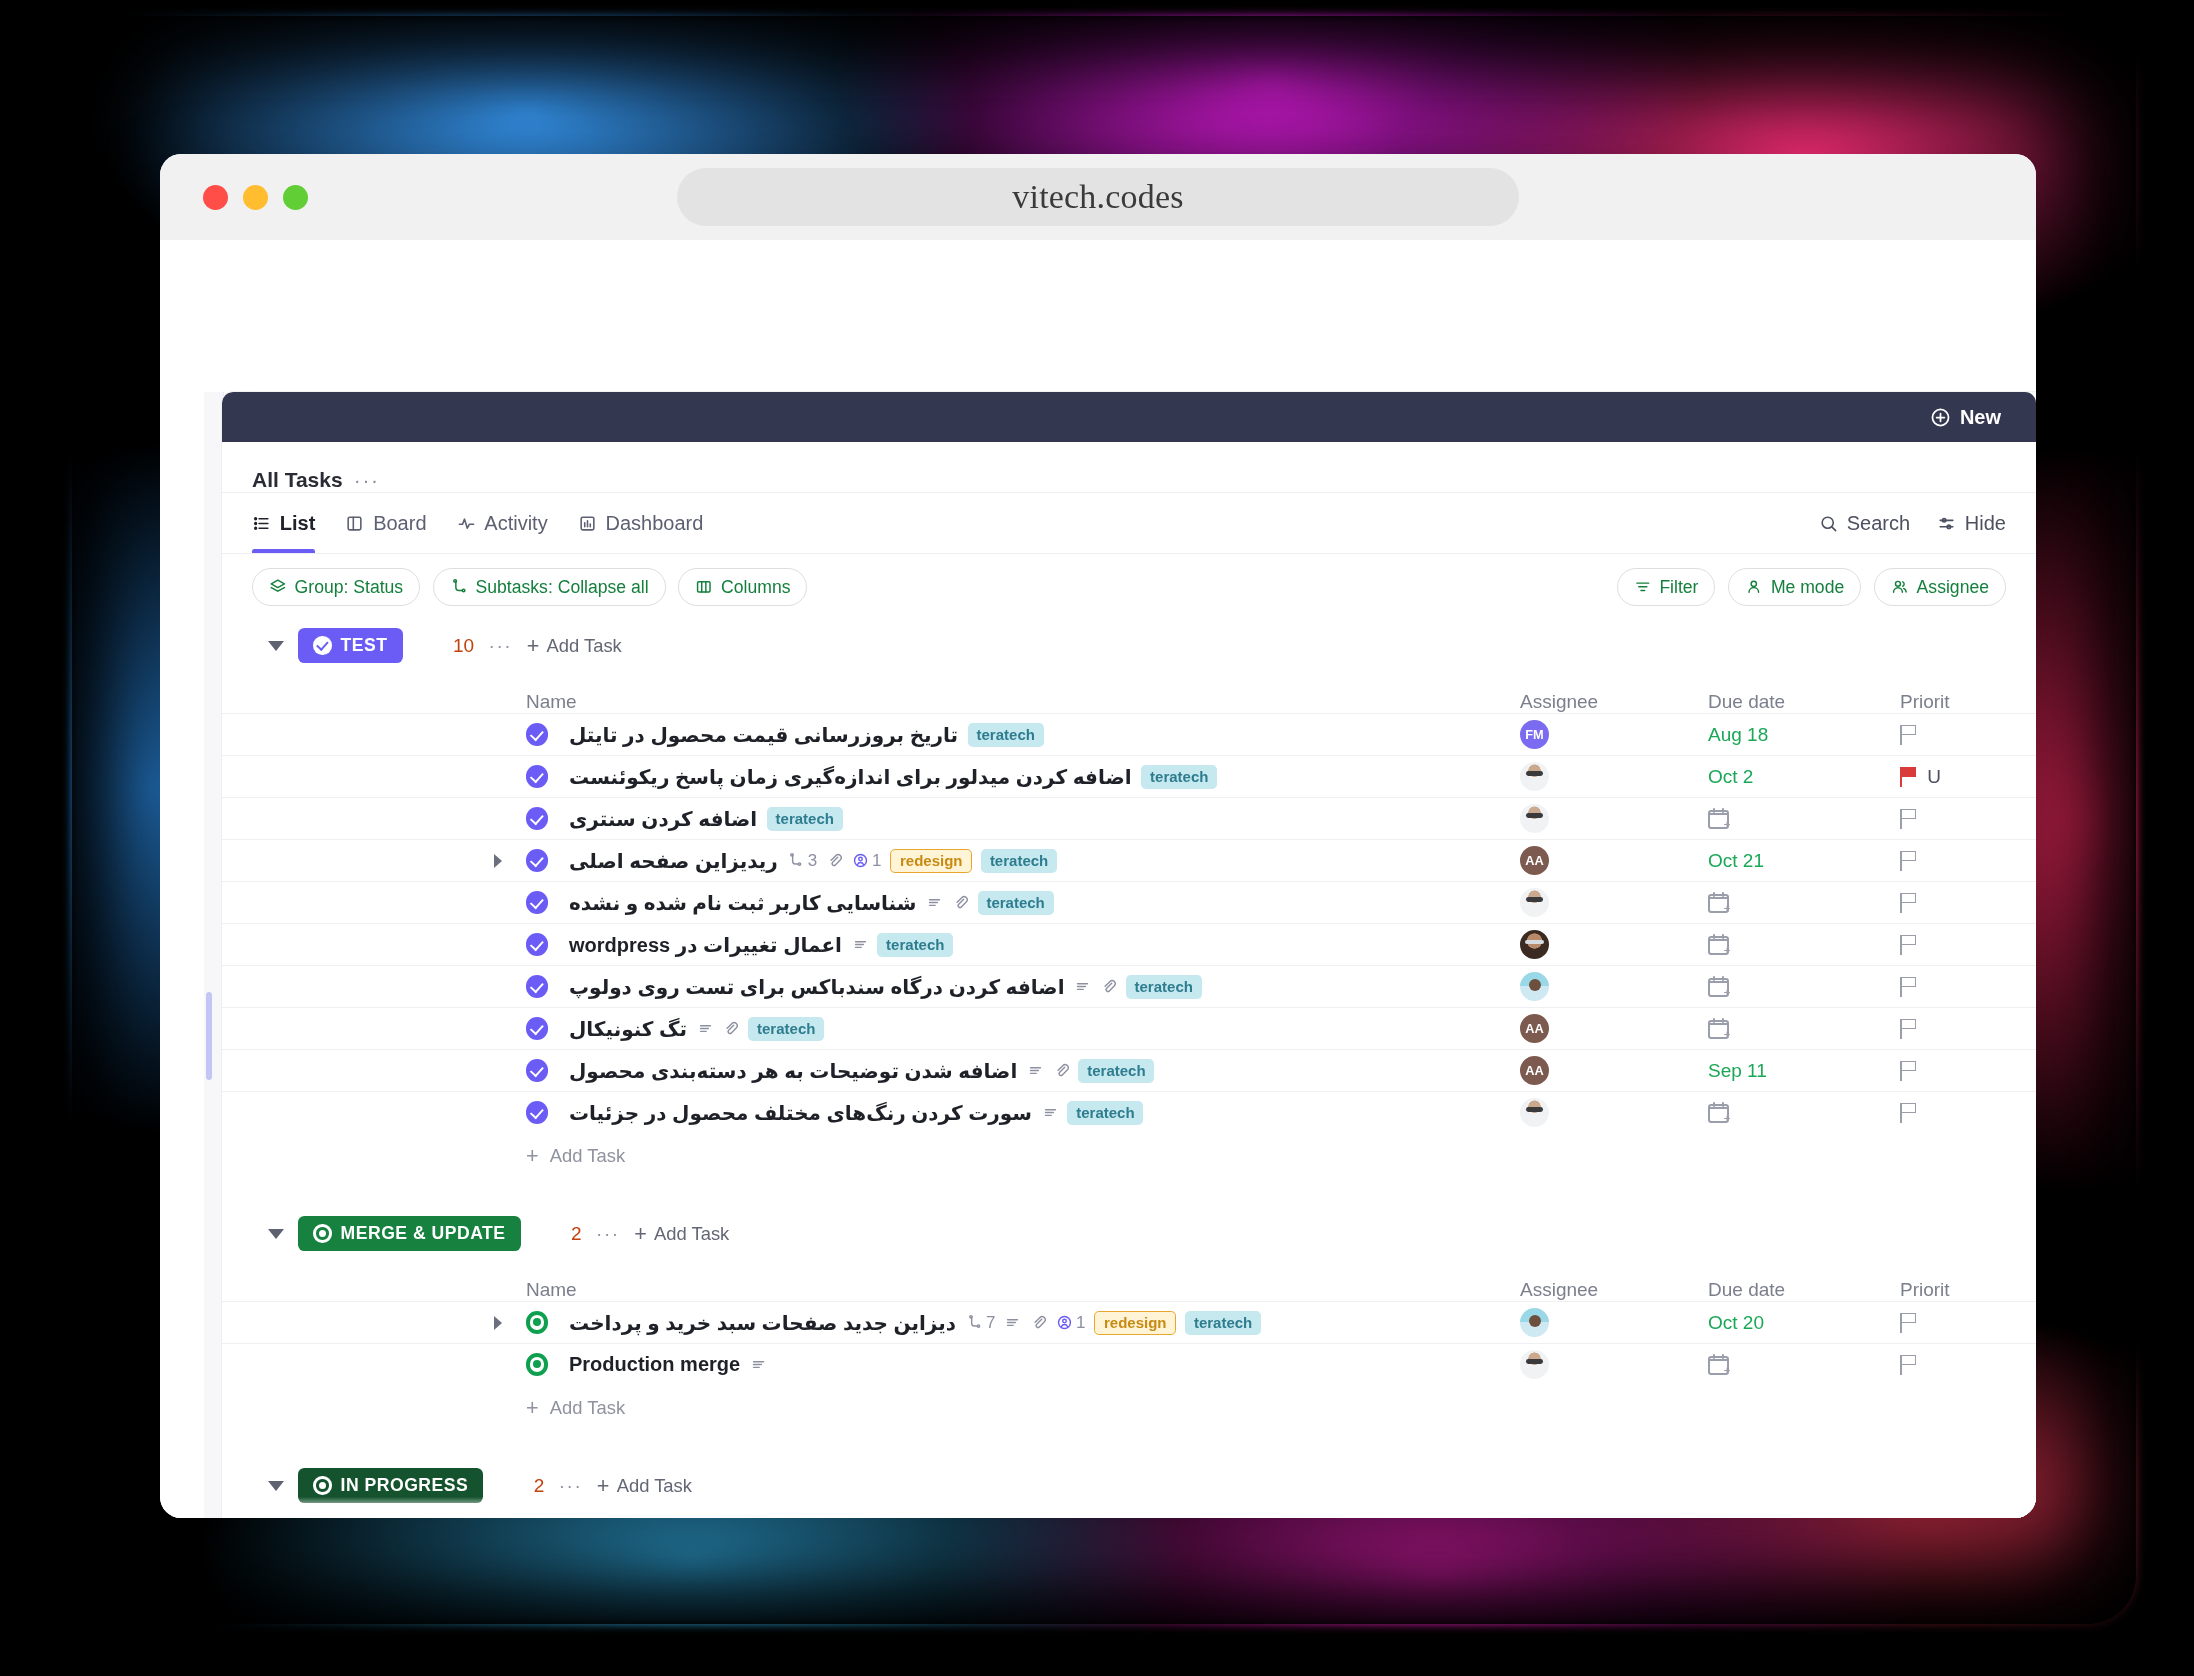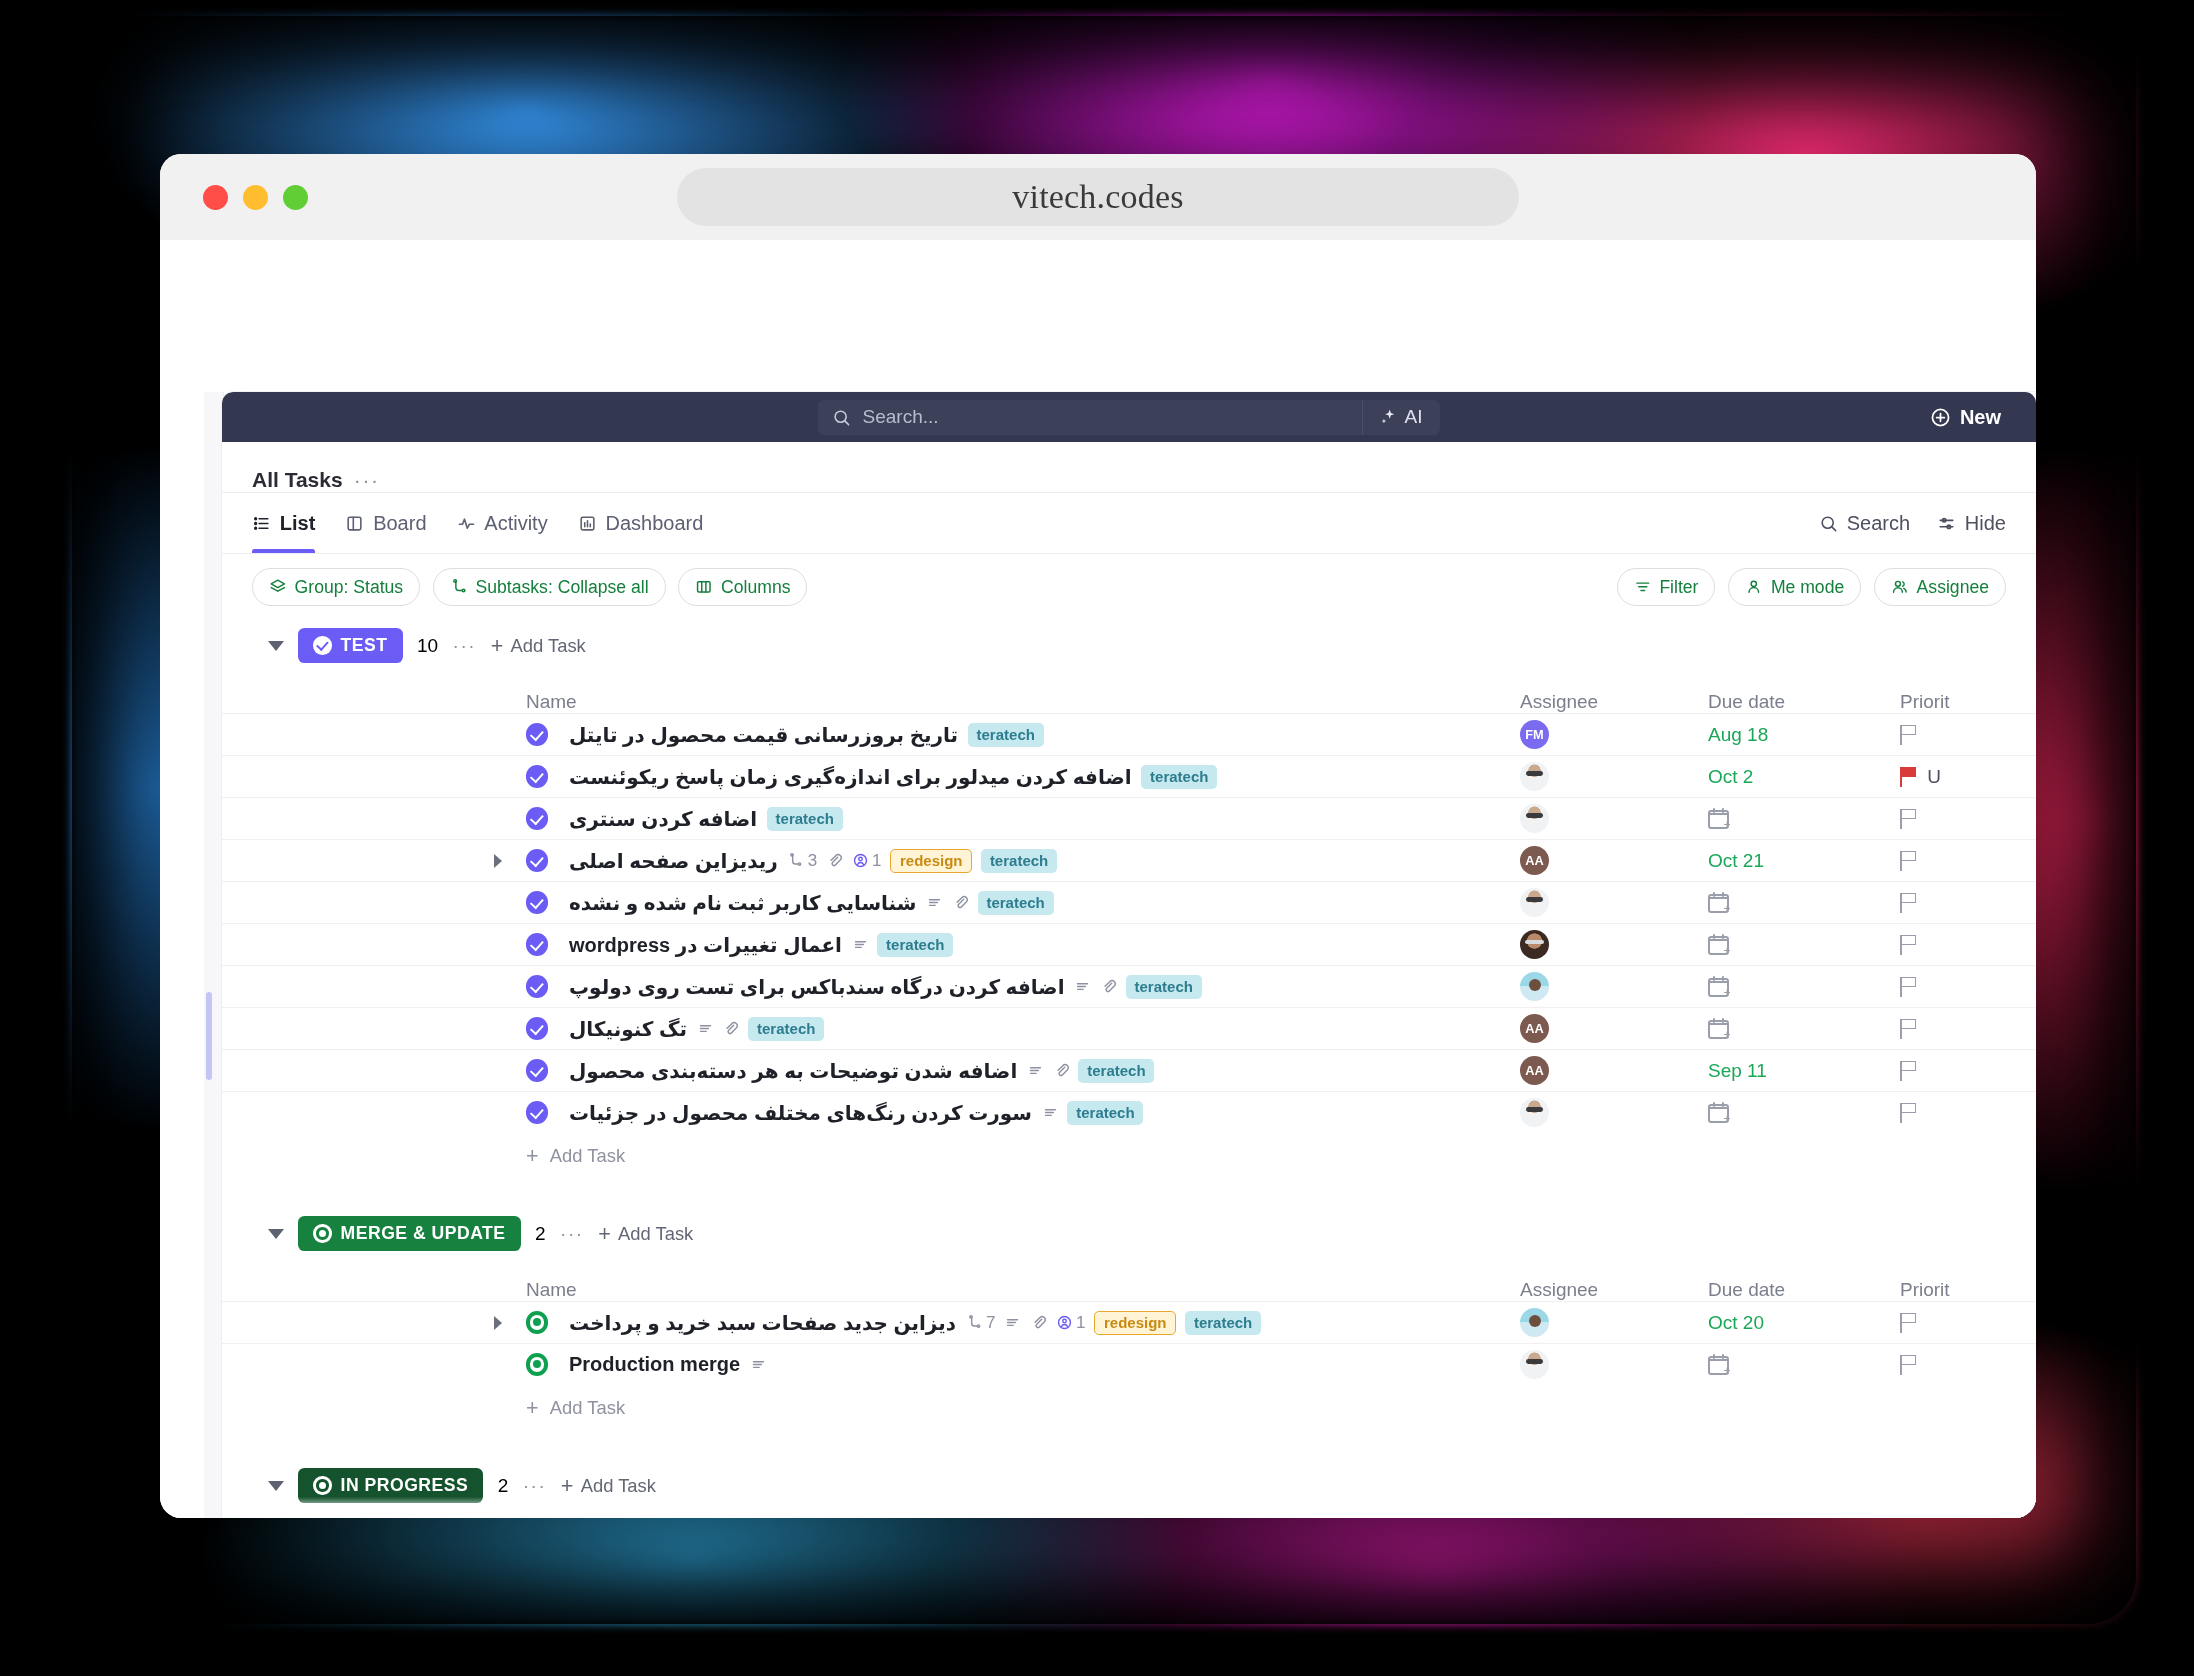--- a/index.html
+++ b/index.html
@@ -149,21 +149,21 @@
   }
   .pill-ring { width: 18.4px; height: 18.4px; border-radius: 50%; background: #fff; position: relative; display: inline-block; }
   .pill-ring.check::after {
     content: ""; position: absolute; left: 5.6px; top: 3.2px; width: 4.8px; height: 8.8px;
     border: solid #6a5cf5; border-width: 0 2.4px 2.4px 0; transform: rotate(42deg);
   }
   .pill-ring.dot-in { background: transparent; border: 3.2px solid #fff; }
   .pill-ring.dot-in::after {
     content: ""; position: absolute; left: 2.4px; top: 2.4px; width: 7.2px; height: 7.2px; border-radius: 50%; background: #fff;
   }
-  .gcount { font-size: 19px; color: #000000; }
+  .gcount { font-size: 19px; color: #c2410c; margin-left: 36px; }
   .gdots { font-size: 19px; color: #90939f; letter-spacing: 1.6px; }
   .gadd { display: flex; align-items: center; gap: 7.2px; font-size: 18.4px; color: #636775; }
 
   .colhead {
     display: flex; align-items: flex-end; height: 42px; padding-left: 46px;
     font-size: 19px; color: #7b7f8d;
   }
   .c-name { flex: 1; padding-left: 256px; }
   .c-assignee { width: 188px; }
   .c-due { width: 192px; }
@@ -277,36 +277,20 @@
       </div>
     </div>
 
     <div class="viewport">
       <div class="railstrip"></div>
       <div class="rail-handle"></div>
 
       <div class="app">
 
         <div class="topbar">
-          <div class="searchwrap">
-            <div class="searchbox">
-              <svg width="19" height="19" viewBox="0 0 24 24" class="ico" style="color:#c6cade">
-                <circle cx="11" cy="11" r="7"></circle>
-                  <line x1="16.2" y1="16.2" x2="21" y2="21"></line>
-              </svg>
-              <span class="ph">Search...</span>
-            </div>
-            <div class="aibtn">
-              <svg width="18.4" height="18.4" viewBox="0 0 24 24">
-                <path d="M14 2l1.6 4.4L20 8l-4.4 1.6L14 14l-1.6-4.4L8 8l4.4-1.6z" fill="#e6e9f6"></path>
-                <path d="M6.5 14l.8 2.2 2.2.8-2.2.8-.8 2.2-.8-2.2L3.5 17l2.2-.8z" fill="#e6e9f6"></path>
-              </svg>
-              <span>AI</span>
-            </div>
-          </div>
           <div class="newbtn">
             <svg width="21" height="21" viewBox="0 0 24 24" class="ico" style="color:#fff">
               <circle cx="12" cy="12" r="9.2"></circle>
                 <line x1="12" y1="7.6" x2="12" y2="16.4"></line>
                 <line x1="7.6" y1="12" x2="16.4" y2="12"></line>
             </svg>
             <span>New</span>
           </div>
         </div>
 

